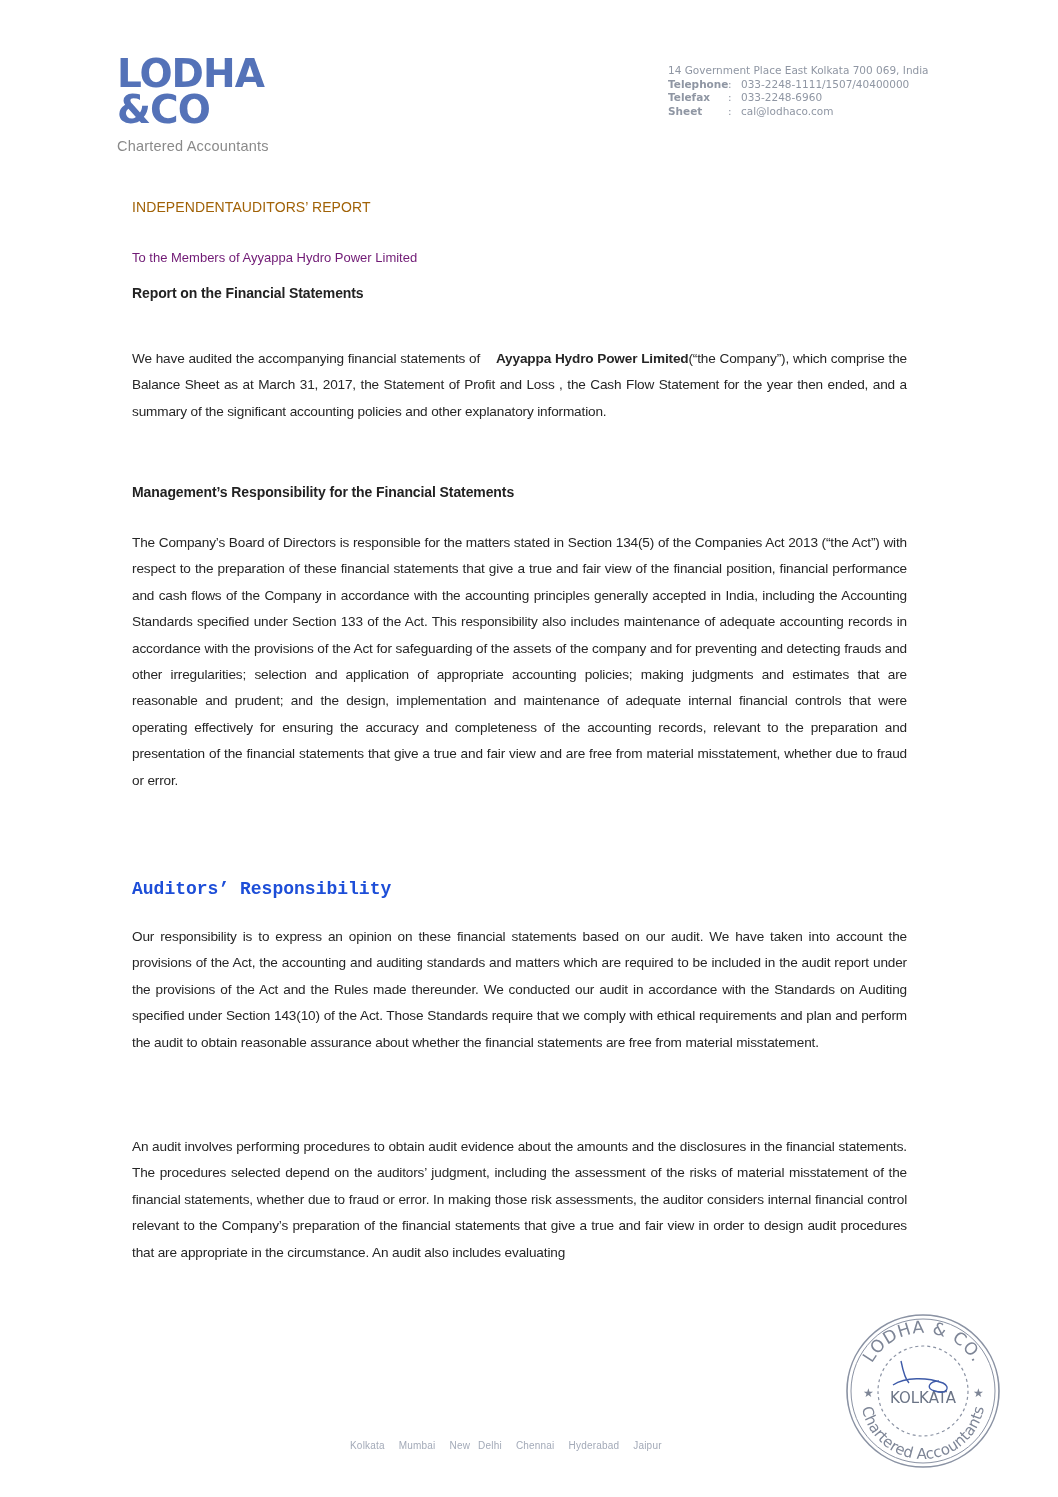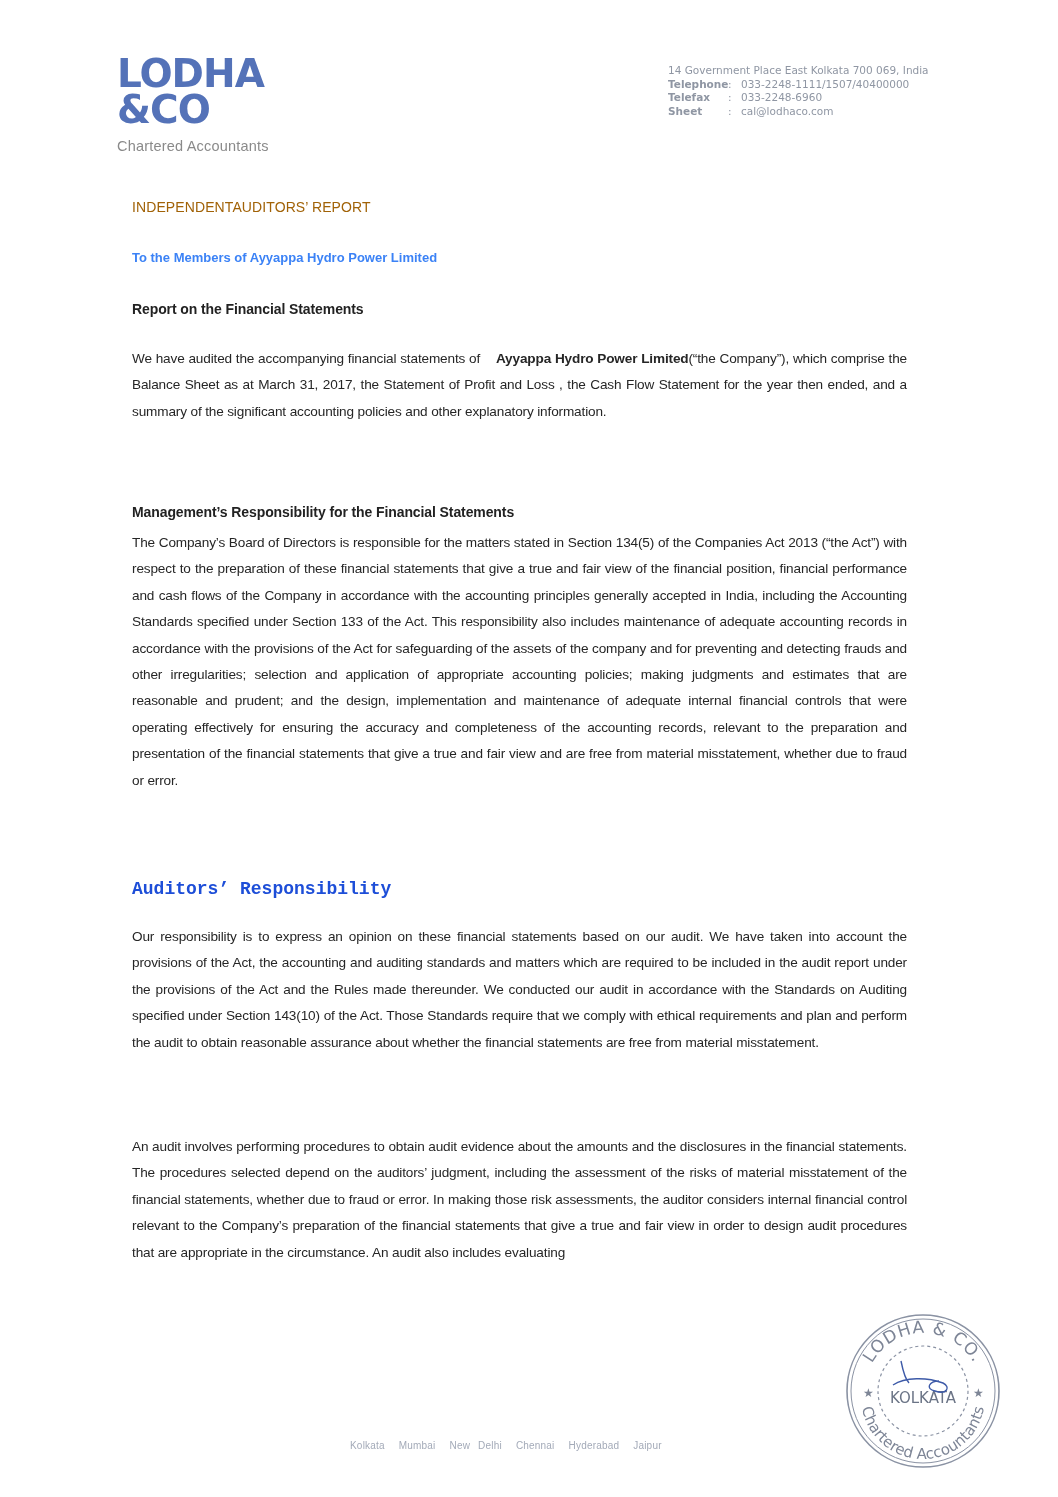--- a/index.html
+++ b/index.html
@@ -9,21 +9,21 @@
   .logo .l1, .logo .l2 { font-family: "DejaVu Sans", sans-serif; font-weight: bold; color: #5472b8;
          font-size: 39px; line-height: 36px; letter-spacing: -1px; }
   .logo .sub { font-family: "Liberation Sans", sans-serif; color: #8a8a8a; font-size: 14.5px;
          margin-top: 10px; letter-spacing: 0.2px; }
   .address { position: absolute; left: 668px; top: 64px; font-family: "DejaVu Sans", sans-serif;
          font-size: 10.5px; color: #8f96a3; line-height: 13.5px; }
   .address .row { display: flex; white-space: nowrap; }
   .address .k { width: 60px; font-weight: bold; }
   .address .sep { width: 13px; }
   .h-report { position: absolute; left: 132px; top: 199px; font-size: 14px; letter-spacing: 0.1px; color: #a16207; }
-  .h-members { position: absolute; left: 132px; top: 250px; font-size: 13px; font-weight: bold; color: #3b82f6; }
+  .h-members { position: absolute; left: 132px; top: 250px; font-size: 13px; font-weight: normal; color: #701a75; }
   .h-section { position: absolute; left: 132px; font-size: 14px; font-weight: bold; color: #222; letter-spacing: -0.1px; }
   .h-small { position: absolute; left: 132px; font-size: 18px; font-weight: bold; color: #1d4ed8; font-family: Liberation Mono, monospace; }
   .para { position: absolute; left: 132px; width: 775px; font-size: 13.6px; line-height: 26.4px;
           text-align: justify; color: #262626; letter-spacing: -0.15px; }
   .para b { font-weight: bold; margin-left: 12px; }
   .footer-cities { position: absolute; left: 350px; top: 1440px; font-family: Liberation Sans, sans-serif;
           font-size: 10px; color: #a3aab8; word-spacing: 5px; letter-spacing: 0.2px; }
   .footer-cities span { margin-right: 6px; }
   .stamp { position: absolute; left: 843px; top: 1311px; width: 160px; height: 160px; }
 </style>
@@ -51,24 +51,24 @@
   <div class="row">
     <span class="k">Sheet</span>
     <span class="sep">:</span>
     <span>cal@lodhaco.com</span>
   </div>
 </div>
 
 <div class="h-report">INDEPENDENTAUDITORS’ REPORT</div>
 <div class="h-members">To the Members of Ayyappa Hydro Power Limited</div>
 
-<div class="h-section" style="top:301px;">Report on the Financial Statements</div>
+<div class="h-section" style="top:285px;">Report on the Financial Statements</div>
 <div class="para" style="top:346px;"><span>We have audited the accompanying financial statements of </span><b>Ayyappa Hydro Power Limited</b><span>(“the Company”), which comprise the Balance Sheet as at March 31, 2017, the Statement of Profit and Loss , the Cash Flow Statement for the year then ended, and a summary of the significant accounting policies and other explanatory information.</span></div>
 
-<div class="h-section" style="top:504px;">Management’s Responsibility for the Financial Statements</div>
+<div class="h-section" style="top:484px;">Management’s Responsibility for the Financial Statements</div>
 <div class="para" style="top:530px;">The Company’s Board of Directors is responsible for the matters stated in Section 134(5) of the Companies Act 2013 (“the Act”) with respect to the preparation of these financial statements that give a true and fair view of the financial position, financial performance and cash flows of the Company in accordance with the accounting principles generally accepted in India, including the Accounting Standards specified under Section 133 of the Act. This responsibility also includes maintenance of adequate accounting records in accordance with the provisions of the Act for safeguarding of the assets of the company and for preventing and detecting frauds and other irregularities; selection and application of appropriate accounting policies; making judgments and estimates that are reasonable and prudent; and the design, implementation and maintenance of adequate internal financial controls that were operating effectively for ensuring the accuracy and completeness of the accounting records, relevant to the preparation and presentation of the financial statements that give a true and fair view and are free from material misstatement, whether due to fraud or error.</div>
 
 <div class="h-small" style="top:879px;">Auditors’ Responsibility</div>
 <div class="para" style="top:924px;">Our responsibility is to express an opinion on these financial statements based on our audit. We have taken into account the provisions of the Act, the accounting and auditing standards and matters which are required to be included in the audit report under the provisions of the Act and the Rules made thereunder. We conducted our audit in accordance with the Standards on Auditing specified under Section 143(10) of the Act. Those Standards require that we comply with ethical requirements and plan and perform the audit to obtain reasonable assurance about whether the financial statements are free from material misstatement.</div>
 <div class="para" style="top:1134px;">An audit involves performing procedures to obtain audit evidence about the amounts and the disclosures in the financial statements. The procedures selected depend on the auditors’ judgment, including the assessment of the risks of material misstatement of the financial statements, whether due to fraud or error. In making those risk assessments, the auditor considers internal financial control relevant to the Company’s preparation of the financial statements that give a true and fair view in order to design audit procedures that are appropriate in the circumstance. An audit also includes evaluating</div>
 
 <div class="footer-cities">
   <span>Kolkata</span>
   <span>Mumbai</span>
   <span>New Delhi</span>

